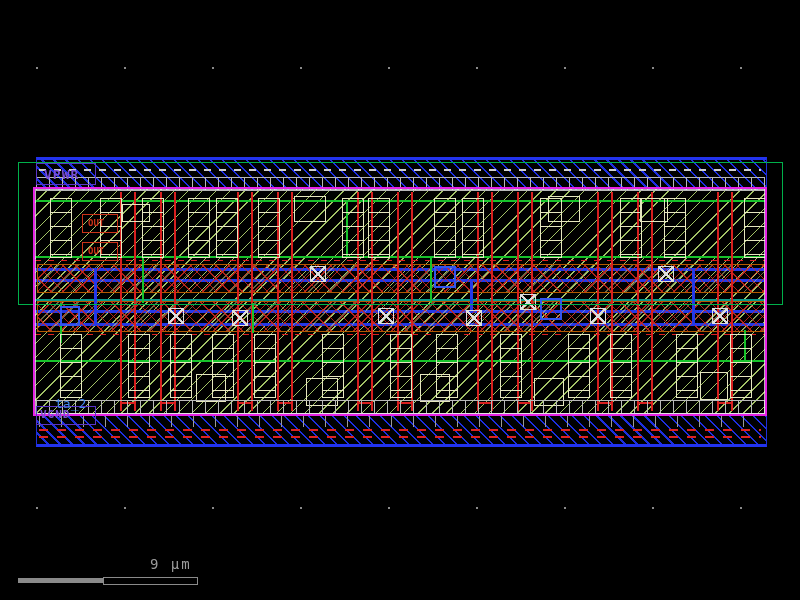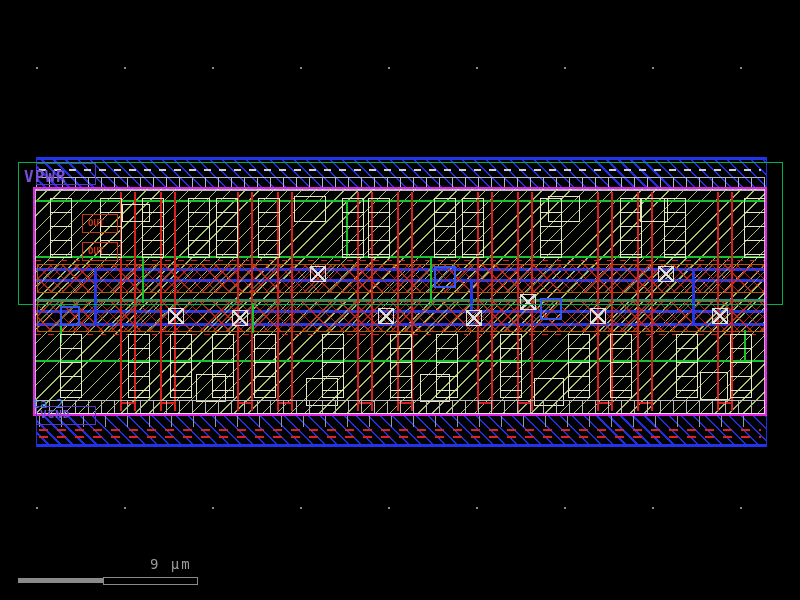--- a/index.html
+++ b/index.html
@@ -63,23 +63,23 @@
   .wbox{border:1px solid #e6e6bf;z-index:4;background:transparent;}
   .via{width:14px;height:14px;border:1px solid #ddd;z-index:4;background:
       linear-gradient(45deg, transparent calc(50% - 1px), #ddd calc(50% - 1px) calc(50% + 1px), transparent calc(50% + 1px)),
       linear-gradient(135deg, transparent calc(50% - 1px), #ddd calc(50% - 1px) calc(50% + 1px), transparent calc(50% + 1px));}
   .bvia{border:2px solid #3355ee;z-index:4;background:transparent;}
   .gvseg{width:2px;background:#17c32b;z-index:3;}
   .bvseg{width:3px;background:#2438e8;z-index:3;}
 
   .lblbox{border:1px solid #5a35c8;z-index:8;background:transparent;}
   .lbl{z-index:9;white-space:pre;}
-  .lbl-vpwr{left:24px;top:167px;color:#7a4fd8;font-size:16px;font-weight:bold;letter-spacing:1px;}
+  .lbl-vpwr{left:44px;top:167px;color:#7a4fd8;font-size:13px;font-weight:bold;letter-spacing:1px;}
   .lbl-vgnd{left:40px;top:408px;color:#7a4fd8;font-size:11px;font-weight:bold;letter-spacing:1px;}
-  .lbl-cell{left:32px;top:396px;color:#4488ee;font-size:13px;}
+  .lbl-cell{left:55px;top:396px;color:#4488ee;font-size:13px;}
   .outbox{border:1px solid #cc3318;z-index:5;background:transparent;}
   .lbl-out{color:#cc3318;font-size:9px;font-weight:bold;z-index:6;}
 
   
   .sb-seg1{left:18px;top:578px;width:85px;height:5px;background:#8a8a8a;z-index:2;}
   .sb-seg2{left:103px;top:577px;width:93px;height:6px;border:1px solid #8a8a8a;background:#000;z-index:2;}
   .sb-text{left:150px;top:556px;color:#9c9c9c;font-size:14px;letter-spacing:2px;z-index:2;}
 </style>
 </head>
 <body>

